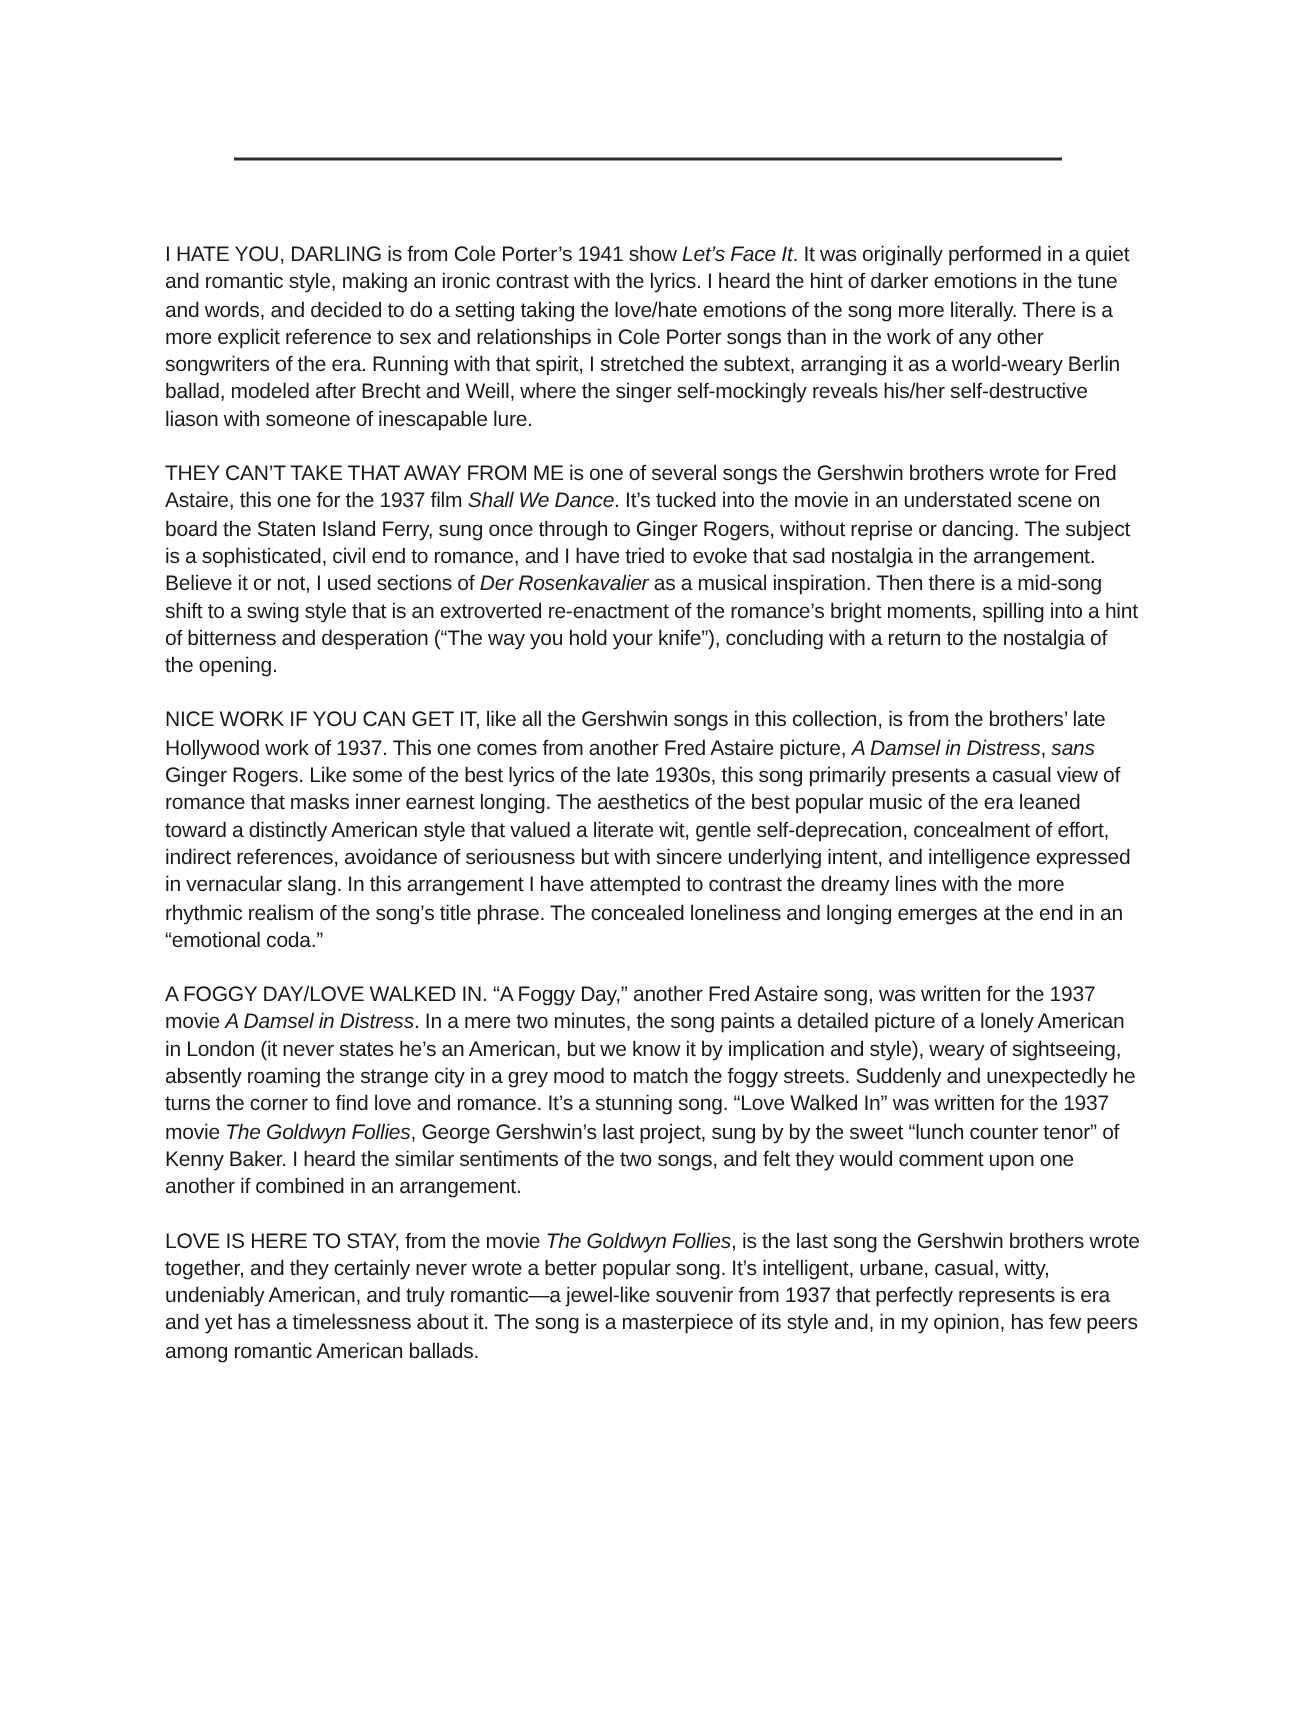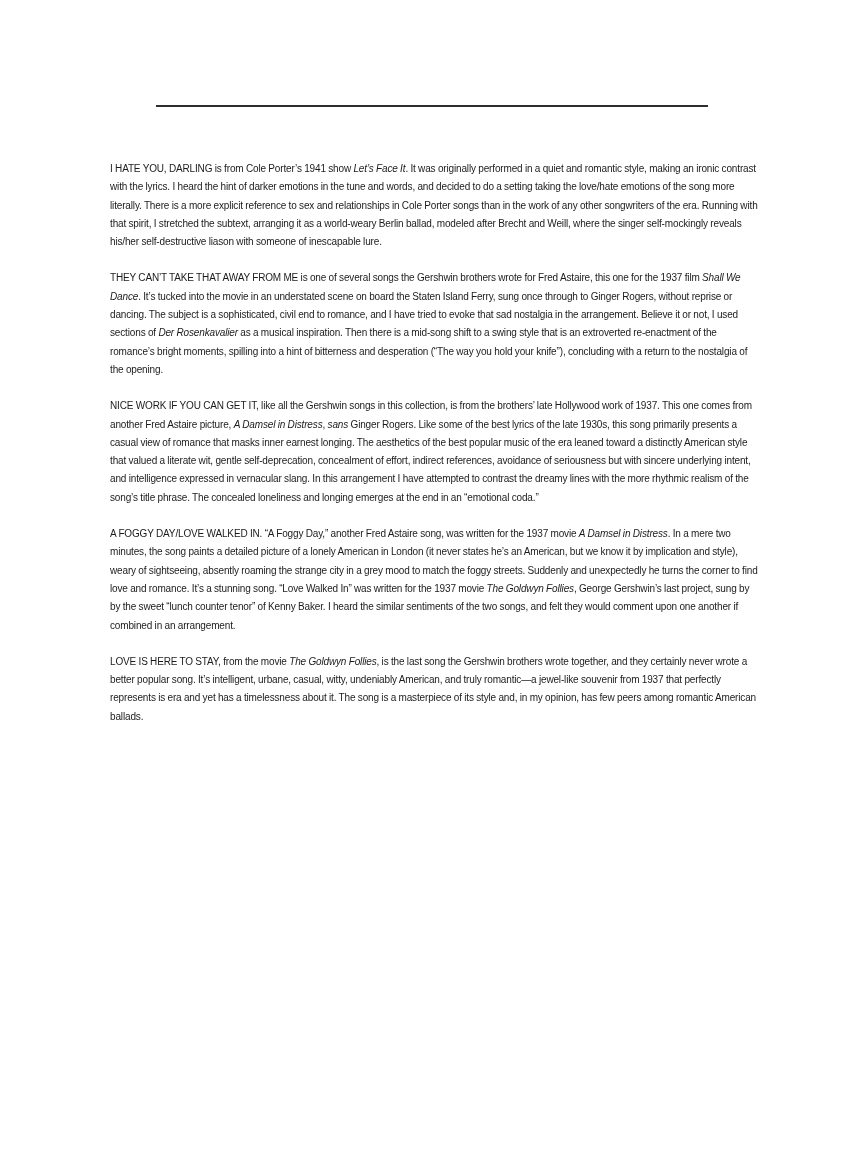--- a/index.html
+++ b/index.html
@@ -25,21 +25,21 @@
     background: var(--rule-color, #2e2e2e);
   }
   .content {
     position: absolute;
     left: 110px;
     top: 160px;
     width: 650px;
   }
   .para {
     margin: 0 0 18px 0;
-    font-size: 10px;
+    font-size: 14px;
     line-height: 18.3px;
     letter-spacing: -0.15px;
     text-align: left;
     word-spacing: -0.2px;
   }
   .italic {
     font-style: italic;
   }
 </style>
 </head>

